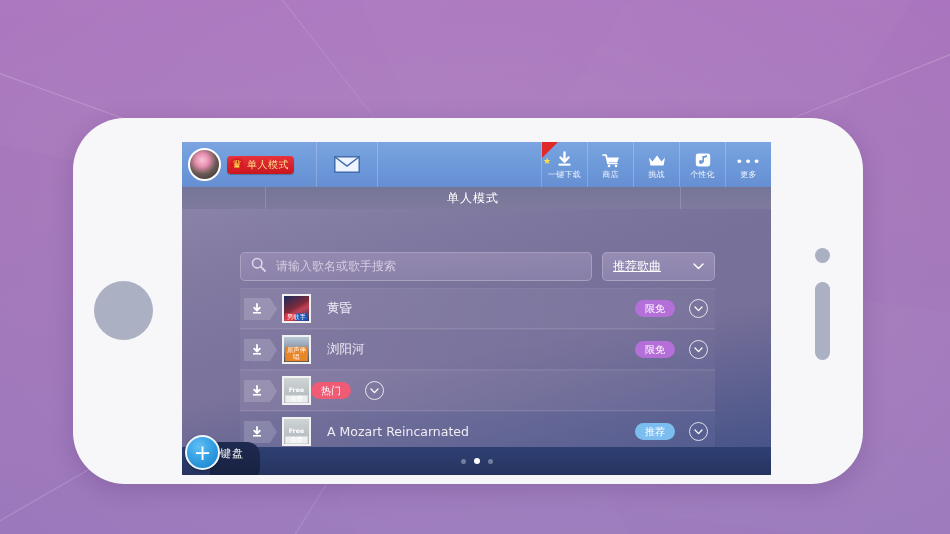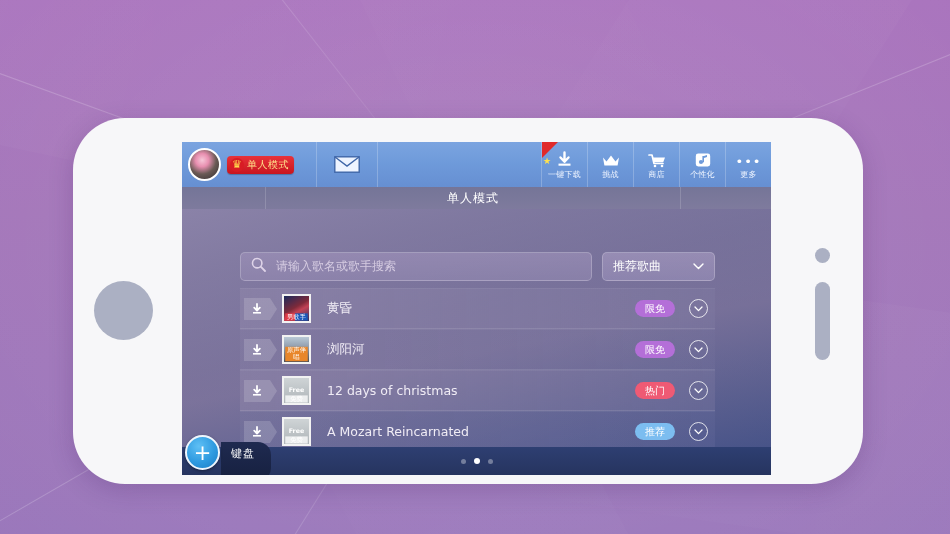--- a/index.html
+++ b/index.html
@@ -201,21 +201,21 @@
   }
   .searchbox input::placeholder { color: #d9cfe4; opacity: 0.95; }
   .dropdown {
     width: 113px; height: 29px;
     background: linear-gradient(180deg, rgba(176,162,200,0.55) 0%, rgba(158,148,190,0.55) 100%);
     border: 1px solid rgba(255,255,255,0.22);
     border-radius: 5px;
     display: flex; align-items: center; justify-content: space-between;
     padding: 0 10px; box-sizing: border-box;
   }
-  .dropdown .dd-label { font-size: 12px; color: #ffffff; }
+  .dropdown .dd-label { font-size: 12px; color: #ffffff; text-decoration: underline; }
   .dropdown .dd-arrow { font-size: 10px; color: #ffffff; }
 
   
   .songlist {
     position: absolute; left: 58px; top: 79px;
     width: 475px; height: 180px;
   }
   .song-row {
     position: relative;
     height: 41px;
@@ -318,21 +318,21 @@
     width: 35px; height: 35px;
     border-radius: 50%;
     background: radial-gradient(circle at 38% 30%, #5fc0f5 0%, #2e9ae0 55%, #1b7cc4 100%);
     border: 2px solid #eef6fd;
     box-sizing: border-box;
     display: flex; align-items: center; justify-content: center;
     color: #ffffff; font-size: 21px; line-height: 20px;
     box-shadow: 0 1px 3px rgba(0,0,0,0.35);
   }
   .kb-pill {
-    margin-left: 39px;
+    margin-left: 28px;
     background: linear-gradient(180deg, #1f2a50 0%, #16203f 100%);
     border-radius: 0 13px 13px 0;
     padding: 4px 16px 20px 10px;
     font-size: 11px; color: #ffffff;
     letter-spacing: 1px;
   }
   .pagedots {
     position: absolute; left: 0; right: 0;
     display: flex; align-items: center; justify-content: center; gap: 8px;
   }
@@ -388,37 +388,37 @@
           <svg width="17" height="17" viewBox="0 0 17 17">
             <path d="M8.5 1.5 L8.5 9.5 M4.5 6.5 L8.5 10.8 L12.5 6.5" fill="none" stroke="#ffffff" stroke-width="2.4" stroke-linecap="round" stroke-linejoin="round"></path>
             <rect x="2.5" y="12.6" width="12" height="2.1" fill="#ffffff"></rect>
           </svg>
         </span>
         <span class="lb">一键下载</span>
       </div>
 
       <div class="tb-cell tb-item">
         <span class="ic">
-          <svg width="18" height="14" viewBox="0 0 18 14">
-            <path d="M1 3.5 L4.5 7.5 L9 1.5 L13.5 7.5 L17 3.5 L15.6 11.5 L2.4 11.5 Z" fill="#ffffff"></path>
-          </svg>
-        </span>
-        <span class="lb">挑战</span>
-      </div>
-
-      <div class="tb-cell tb-item">
-        <span class="ic">
           <svg width="18" height="15" viewBox="0 0 18 15">
             <path d="M1 2 L4 2 L6 10.5 L15 10.5" fill="none" stroke="#ffffff" stroke-width="1.7" stroke-linecap="round" stroke-linejoin="round"></path>
             <path d="M4.8 4.5 L17 4.5 L15.2 9.3 L6 9.3 Z" fill="#ffffff"></path>
             <circle cx="7" cy="13" r="1.3" fill="#ffffff"></circle>
             <circle cx="14" cy="13" r="1.3" fill="#ffffff"></circle>
           </svg>
         </span>
         <span class="lb">商店</span>
+      </div>
+
+      <div class="tb-cell tb-item">
+        <span class="ic">
+          <svg width="18" height="14" viewBox="0 0 18 14">
+            <path d="M1 3.5 L4.5 7.5 L9 1.5 L13.5 7.5 L17 3.5 L15.6 11.5 L2.4 11.5 Z" fill="#ffffff"></path>
+          </svg>
+        </span>
+        <span class="lb">挑战</span>
       </div>
 
 
       <div class="tb-cell tb-item">
         <span class="ic">
           <svg width="16" height="16" viewBox="0 0 16 16">
             <rect x="0.8" y="1.5" width="14.4" height="13" rx="2.4" fill="#ffffff"></rect>
             <circle cx="6" cy="10" r="2.1" fill="#6e9ada"></circle>
             <rect x="7.4" y="4" width="1.6" height="6.3" fill="#6e9ada"></rect>
             <path d="M9 4 L12 3 L12 5 L9 6 Z" fill="#6e9ada"></path>
@@ -513,23 +513,20 @@
           <div class="dl-tag">
             <svg width="12" height="12" viewBox="0 0 12 12">
               <path d="M6 1 L6 6.6 M3.2 4.6 L6 7.5 L8.8 4.6" fill="none" stroke="#ffffff" stroke-width="1.8" stroke-linecap="round" stroke-linejoin="round"></path>
               <rect x="2" y="9" width="8" height="1.6" fill="#ffffff"></rect>
             </svg>
           </div>
           <div class="thumb t-free">
             <div class="cap cap-free-top">Free</div>
             <div class="cap cap-free">免费</div>
           </div>
-          <div class="song-title">
-            <span>12 days of christmas</span>
-          </div>
           <div class="tag" style="background:#ef5a74;">热门</div>
           <div class="chev">
             <svg width="9" height="6" viewBox="0 0 9 6">
               <path d="M1 1 L4.5 4.6 L8 1" fill="none" stroke="#ffffff" stroke-width="1.3" stroke-linecap="round" stroke-linejoin="round"></path>
             </svg>
           </div>
         </div>
 
         <div class="song-row">
           <div class="dl-tag">

